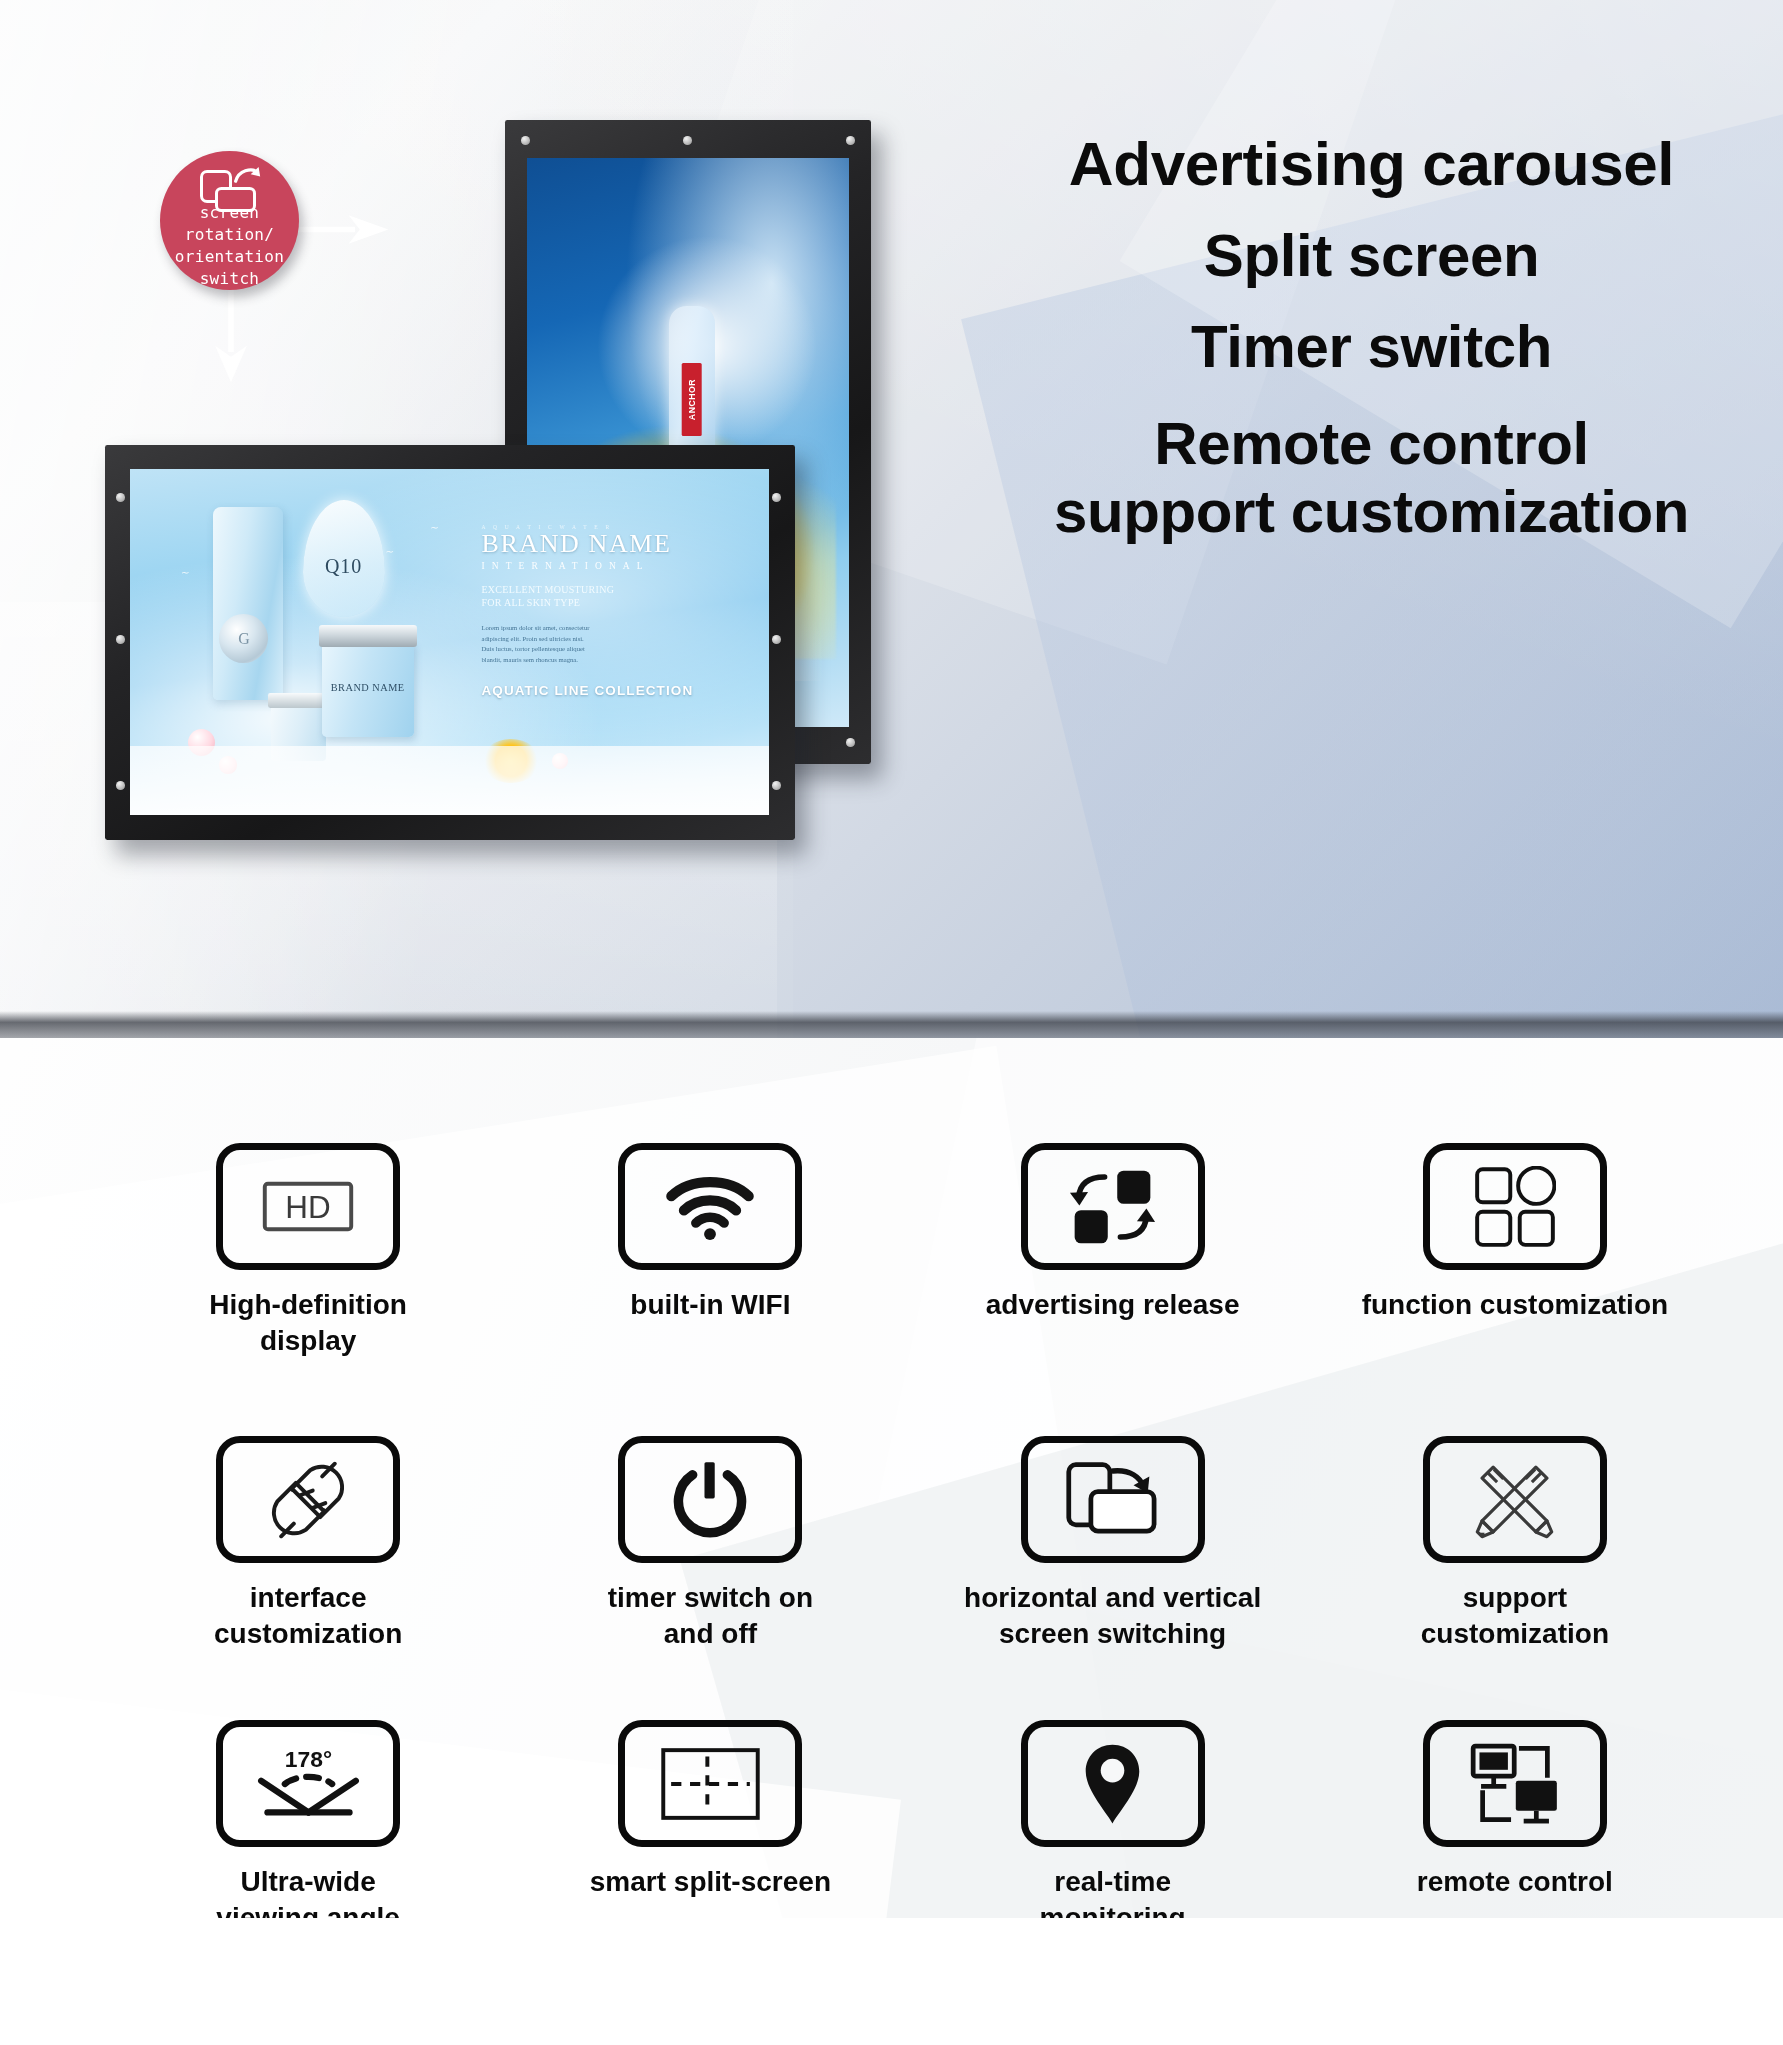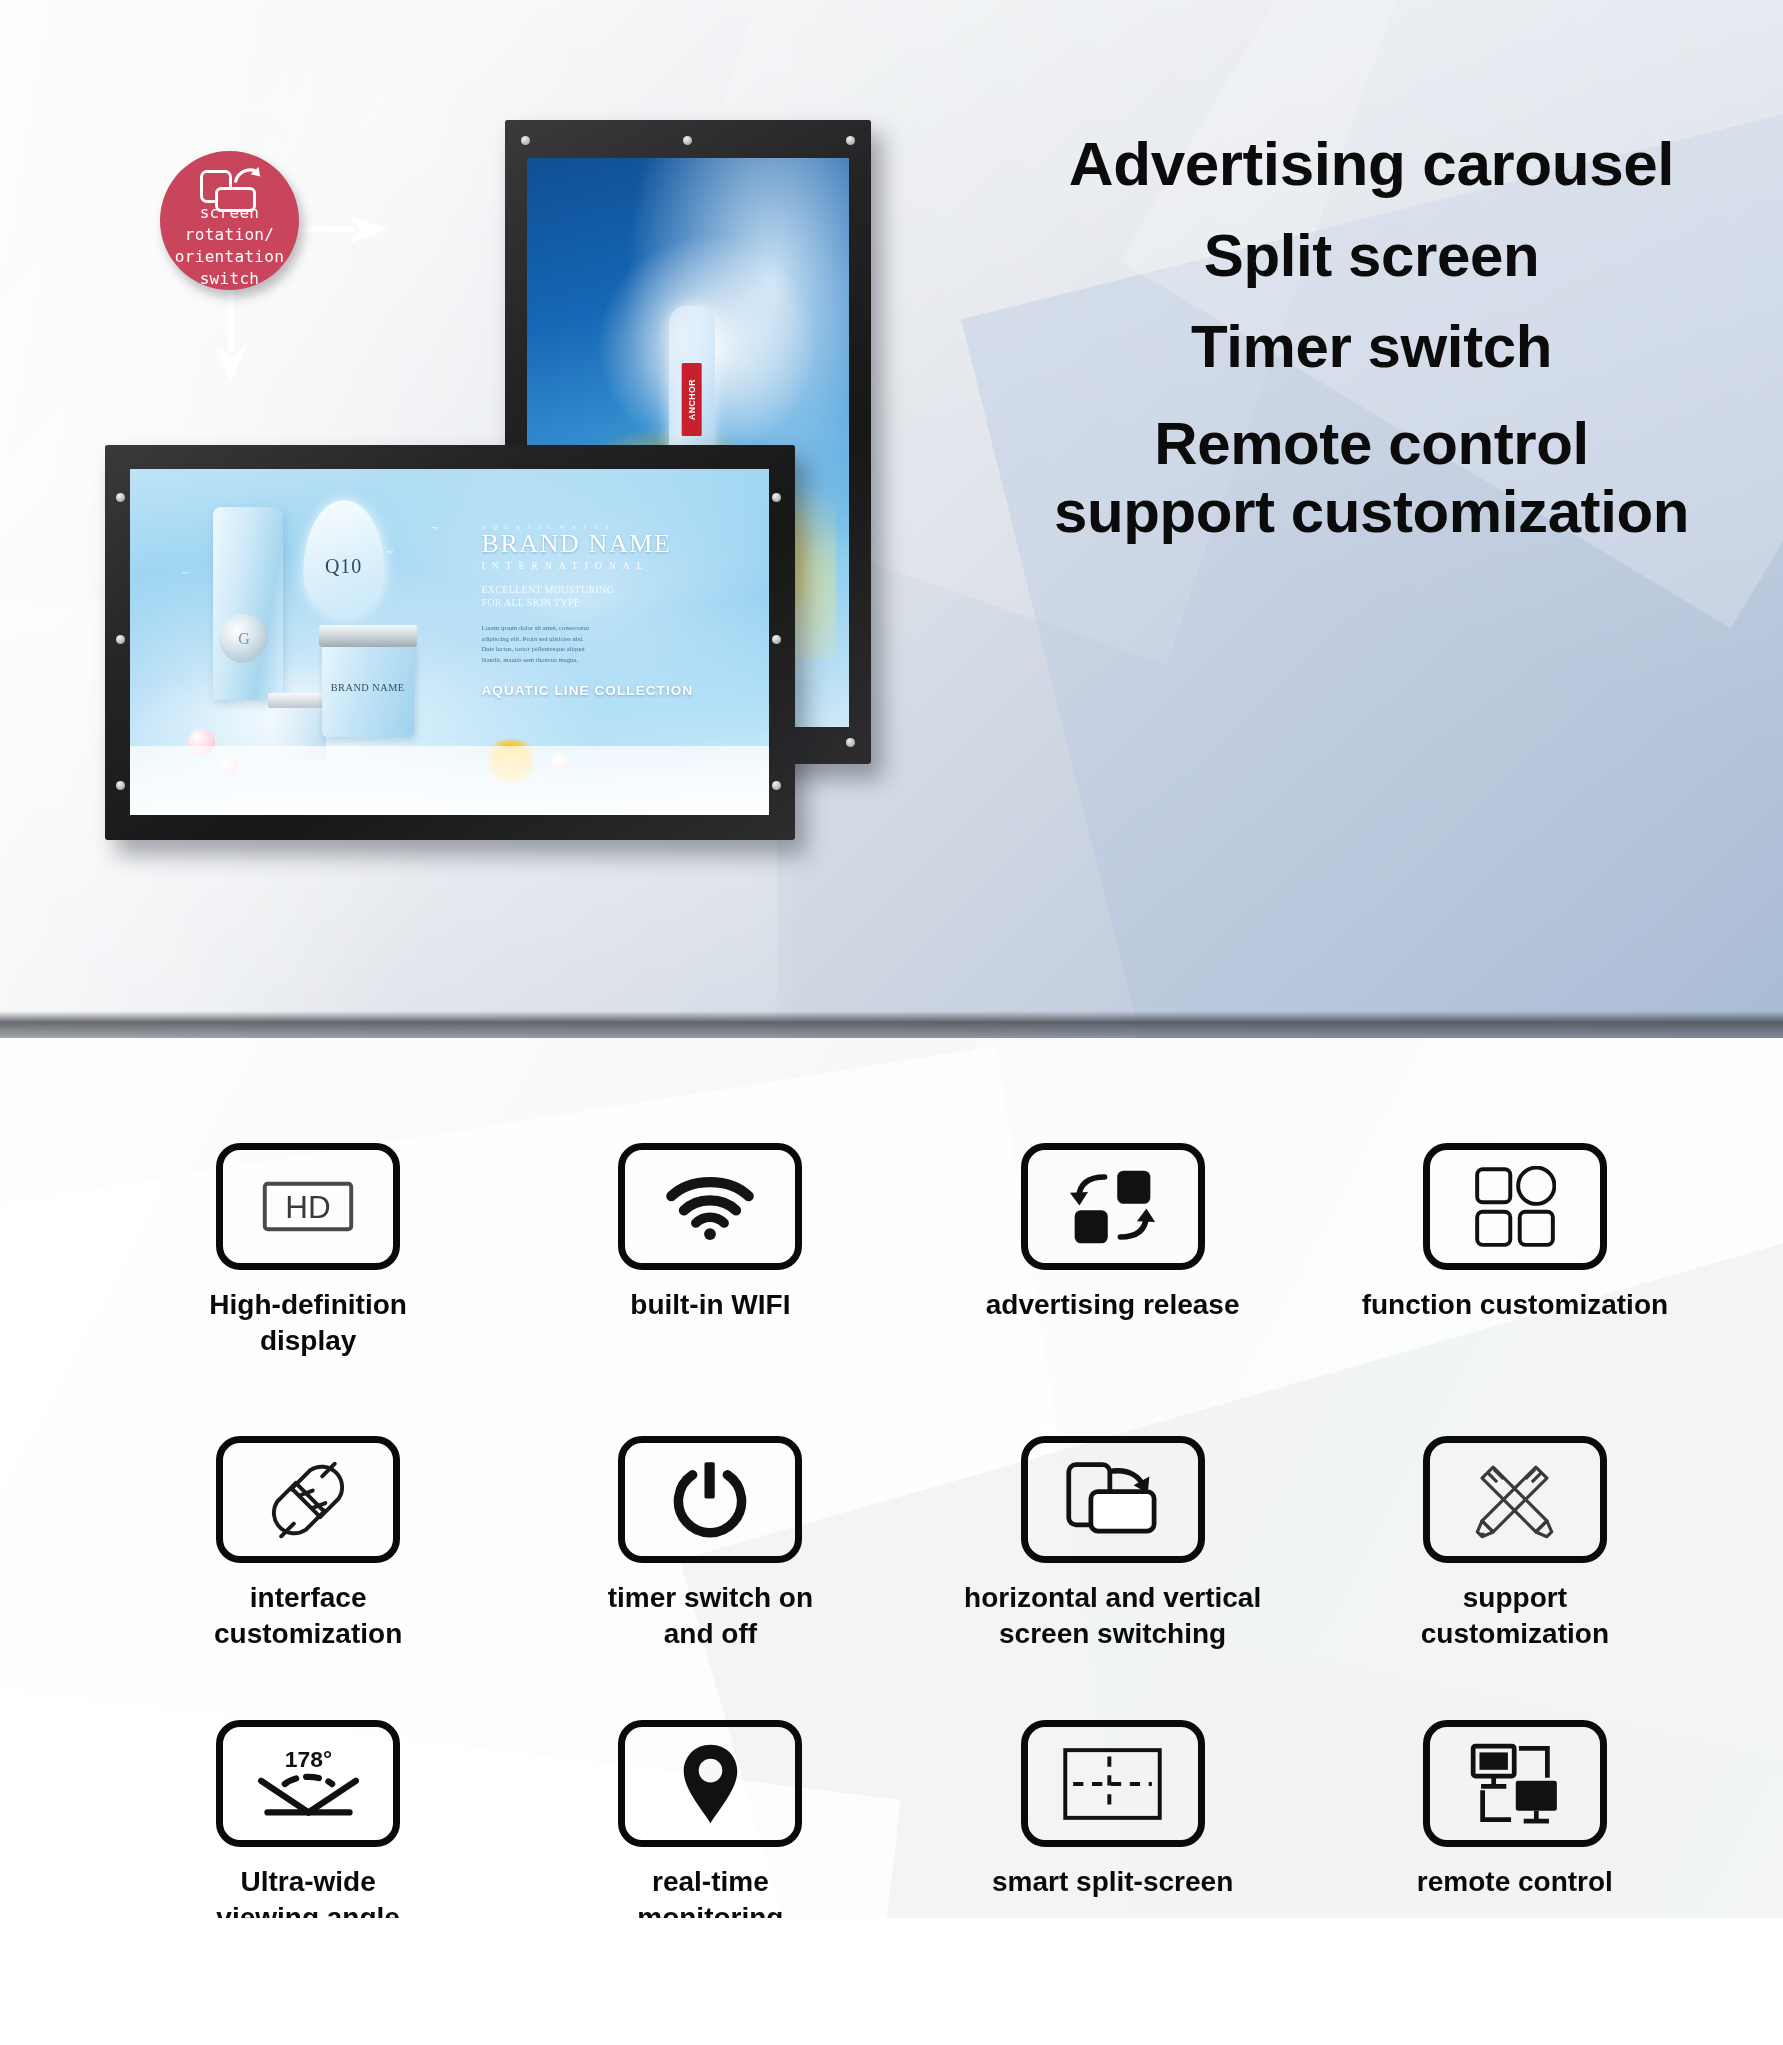--- a/index.html
+++ b/index.html
@@ -546,42 +546,42 @@
           </svg>
         </div>
         <div class="cell-label">
           <span>Ultra-wide</span>
           <span class="l2">viewing angle</span>
         </div>
       </div>
 
       <div class="cell">
         <div class="icon-box">
-          <svg width="63" height="86" viewBox="0 0 80 108">
-            <path d="M40 4 C20 4, 6 19, 6 38 C6 62, 34 92, 40 104 C46 92, 74 62, 74 38 C74 19, 60 4, 40 4 Z" fill="#111"></path>
-            <circle cx="40" cy="37" r="15" fill="#f7f8f9"></circle>
-          </svg>
-        </div>
-        <div class="cell-label">
-          <span>real-time</span>
-          <span class="l2">monitoring</span>
-        </div>
-      </div>
-
-      <div class="cell">
-        <div class="icon-box">
           <svg width="101" height="74" viewBox="0 0 128 94">
             <rect x="4" y="4" width="120" height="86" fill="none" stroke="#111" stroke-width="5"></rect>
             <path d="M14 47 L114 47" stroke="#111" stroke-width="5" stroke-dasharray="13 11"></path>
             <path d="M60 12 L60 82" stroke="#111" stroke-width="5" stroke-dasharray="13 11"></path>
           </svg>
         </div>
         <div class="cell-label">
           <span>smart split-screen</span>
           <span class="l2"></span>
+        </div>
+      </div>
+
+      <div class="cell">
+        <div class="icon-box">
+          <svg width="63" height="86" viewBox="0 0 80 108">
+            <path d="M40 4 C20 4, 6 19, 6 38 C6 62, 34 92, 40 104 C46 92, 74 62, 74 38 C74 19, 60 4, 40 4 Z" fill="#111"></path>
+            <circle cx="40" cy="37" r="15" fill="#f7f8f9"></circle>
+          </svg>
+        </div>
+        <div class="cell-label">
+          <span>real-time</span>
+          <span class="l2">monitoring</span>
         </div>
       </div>
 
       <div class="cell">
         <div class="icon-box">
           <svg width="90" height="86" viewBox="0 0 114 108">
             <rect x="4" y="6" width="52" height="38" rx="3" fill="none" stroke="#111" stroke-width="6"></rect>
             <rect x="12" y="14" width="36" height="22" fill="#111"></rect>
             <path d="M30 44 L30 56" stroke="#111" stroke-width="6"></path>
             <path d="M14 57 L46 57" stroke="#111" stroke-width="6"></path>

